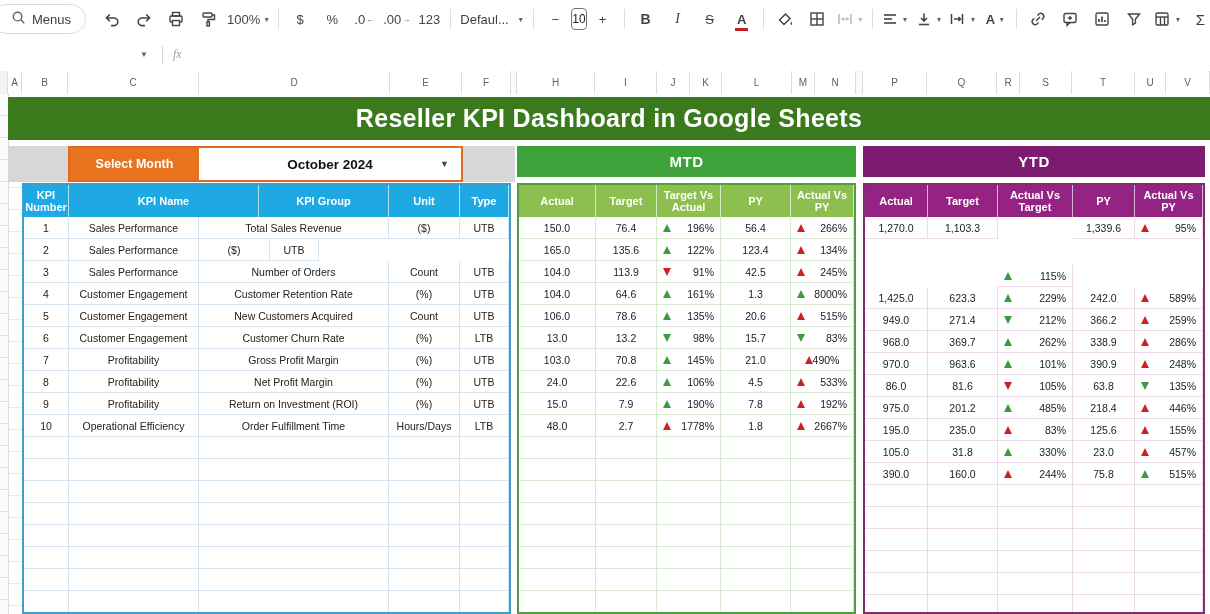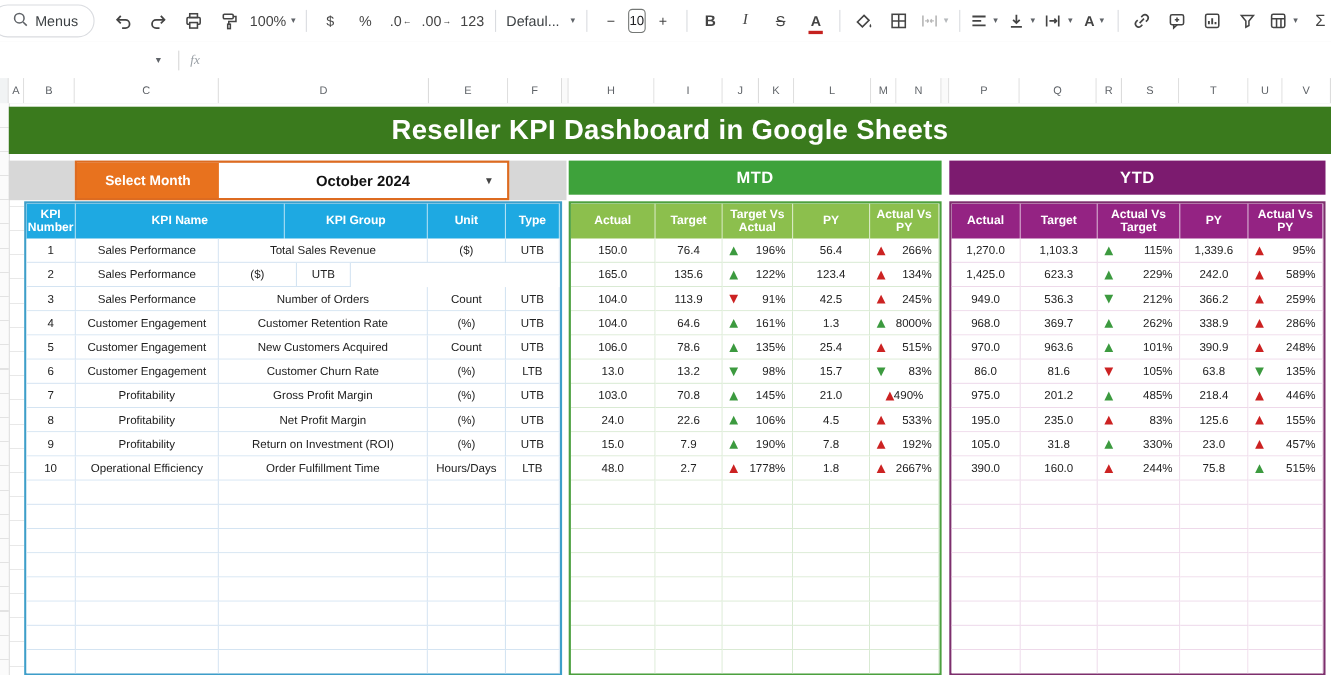--- a/index.html
+++ b/index.html
@@ -472,21 +472,21 @@
             <div class="pv">8000%</div>
           </div>
         </div>
         <div class="trow">
           <div class="cell" style="width: 77px;">106.0</div>
           <div class="cell" style="width: 61px;">78.6</div>
           <div class="cell pct" style="width: 64px;">
             <div class="arr up green"></div>
             <div class="pv">135%</div>
           </div>
-          <div class="cell" style="width: 70px;">25.4</div>
+          <div class="cell" style="width: 70px;">20.6</div>
           <div class="cell pct" style="width: 63px;">
             <div class="arr up red"></div>
             <div class="pv">515%</div>
           </div>
         </div>
         <div class="trow">
           <div class="cell" style="width: 77px;">13.0</div>
           <div class="cell" style="width: 61px;">13.2</div>
           <div class="cell pct" style="width: 64px;">
             <div class="arr down green"></div>
@@ -620,21 +620,21 @@
         <div class="hcell" style="width: 63px;">Actual</div>
         <div class="hcell" style="width: 70px;">Target</div>
         <div class="hcell" style="width: 75px;">Actual Vs Target</div>
         <div class="hcell" style="width: 62px;">PY</div>
         <div class="hcell" style="width: 68px;">Actual Vs PY</div>
       </div>
       <div id="yt-body">
         <div class="trow">
           <div class="cell" style="width: 63px;">1,270.0</div>
           <div class="cell" style="width: 70px;">1,103.3</div>
-          <div class="cell pct" style="width: 75px;">
+          <div class="cell pct" style="width: 75px; margin-top: 48px;">
             <div class="arr up green"></div>
             <div class="pv">115%</div>
           </div>
           <div class="cell" style="width: 62px;">1,339.6</div>
           <div class="cell pct" style="width: 68px;">
             <div class="arr up red"></div>
             <div class="pv">95%</div>
           </div>
         </div>
         <div class="trow">
@@ -645,21 +645,21 @@
             <div class="pv">229%</div>
           </div>
           <div class="cell" style="width: 62px;">242.0</div>
           <div class="cell pct" style="width: 68px;">
             <div class="arr up red"></div>
             <div class="pv">589%</div>
           </div>
         </div>
         <div class="trow">
           <div class="cell" style="width: 63px;">949.0</div>
-          <div class="cell" style="width: 70px;">536.3</div>
+          <div class="cell" style="width: 70px;">271.4</div>
           <div class="cell pct" style="width: 75px;">
             <div class="arr down green"></div>
             <div class="pv">212%</div>
           </div>
           <div class="cell" style="width: 62px;">366.2</div>
           <div class="cell pct" style="width: 68px;">
             <div class="arr up red"></div>
             <div class="pv">259%</div>
           </div>
         </div>

